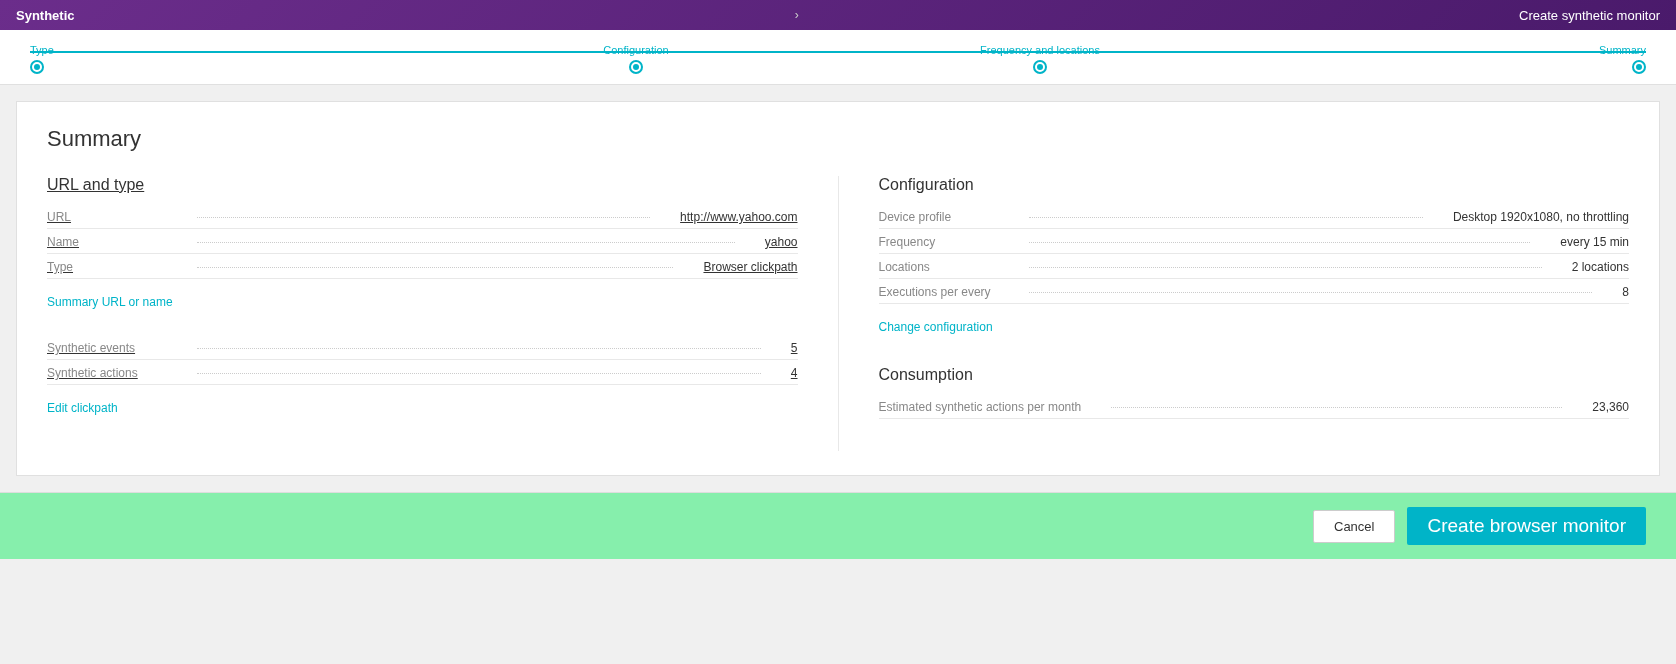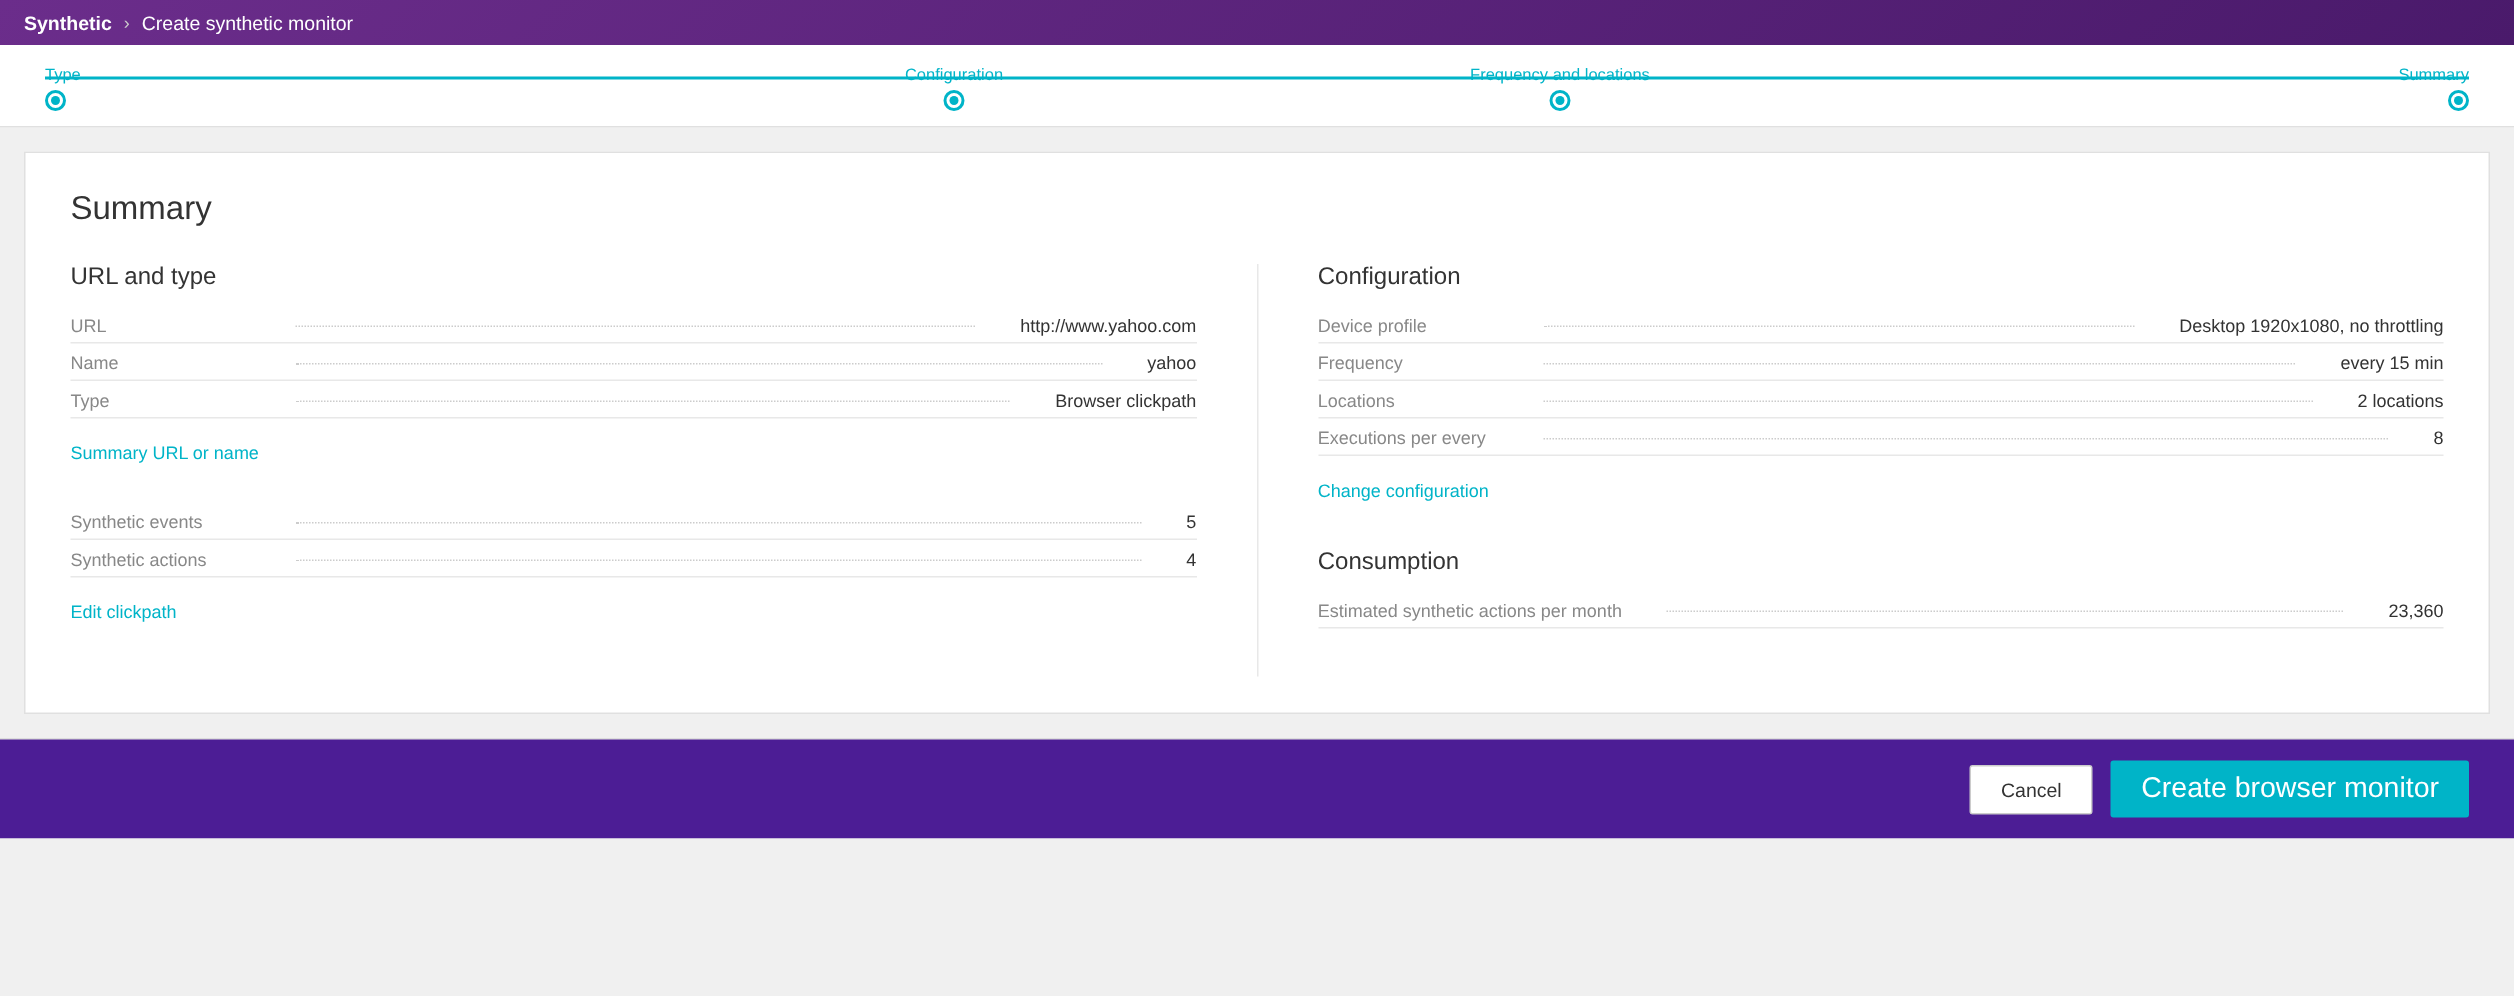--- a/index.html
+++ b/index.html
@@ -5,20 +5,21 @@
     * { box-sizing: border-box; margin: 0; padding: 0; }
     body { font-family: Arial, sans-serif; background: #f0f0f0; font-size: 13px; color: #333; }
 
     
     .header {
       background: linear-gradient(135deg, #6b2d8b 0%, #4a1a6b 100%);
       height: 30px;
       display: flex;
       align-items: center;
       padding: 0 16px;
+      justify-content: space-between;
     }
     .header-synthetic {
       color: #fff;
       font-size: 13px;
       font-weight: bold;
     }
     .header-chevron {
       color: #ccc;
       margin: 0 8px;
       font-size: 12px;
@@ -116,20 +117,21 @@
     
     .two-col {
       display: flex;
       gap: 0;
     }
     .col-left {
       flex: 1;
       padding-right: 40px;
       border-right: 1px solid #e8e8e8;
       margin-right: 40px;
+      text-decoration: underline;
     }
     .col-right {
       flex: 1;
     }
 
     .section-title {
       font-size: 16px;
       font-weight: normal;
       color: #333;
       margin-bottom: 16px;
@@ -172,21 +174,21 @@
       display: inline-block;
     }
 
     
     .section-block {
       margin-bottom: 32px;
     }
 
     
     .bottom-bar {
-      background: #4c1d95;
+      background: #86efac;
       border-top: 1px solid #ddd;
       padding: 14px 30px;
       display: flex;
       justify-content: flex-end;
       gap: 12px;
       align-items: center;
     }
 
     .btn-cancel {
       background: #fff;

